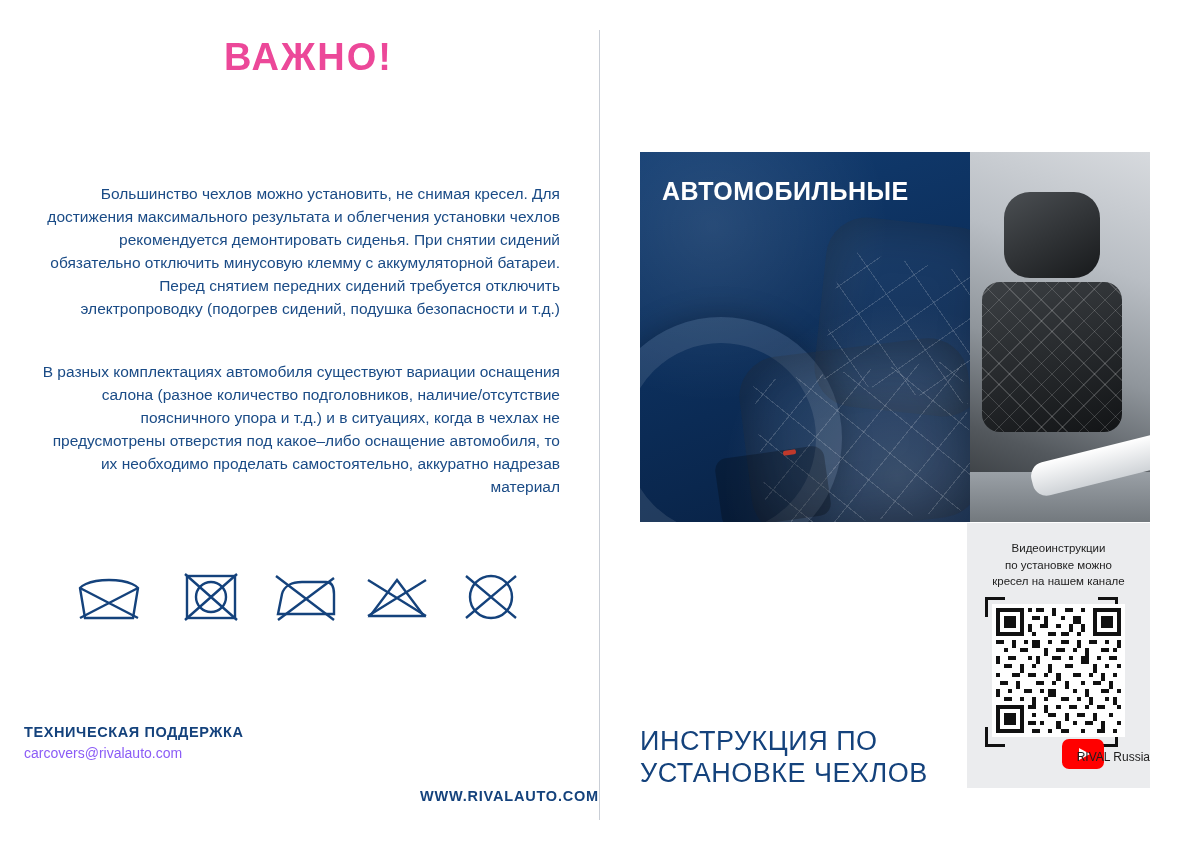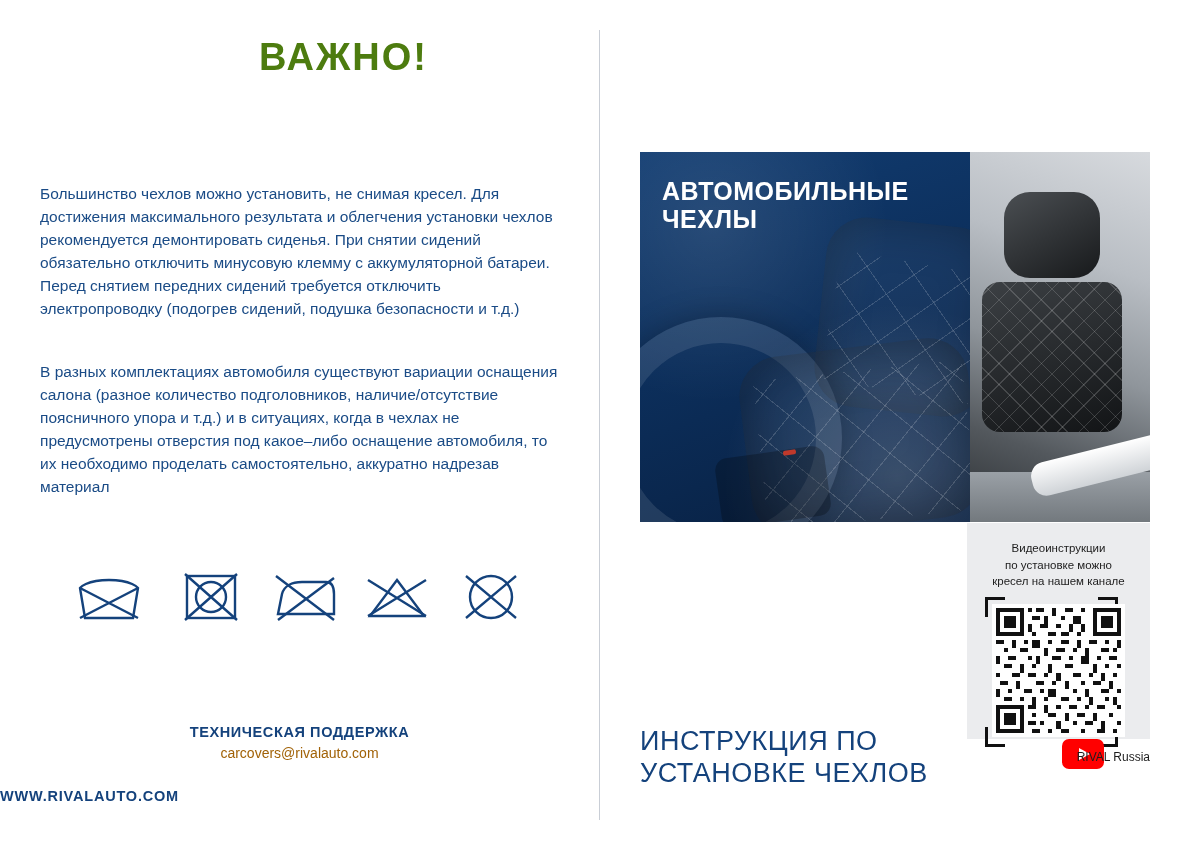--- a/index.html
+++ b/index.html
@@ -39,26 +39,25 @@
     width: 599px;
     height: 849px;
   }
   .important-title {
     position: absolute;
     left: 224px;
     top: 36px;
     font-size: 38px;
     font-weight: bold;
     letter-spacing: 2px;
-    color: #4d7c0f;
-    margin-left: 35px;
+    color: #ec4899;
   }
   .para {
     position: absolute;
-    text-align: left;
+    text-align: right;
     color: #1a4b86;
     font-size: 15.5px;
     line-height: 1.48;
     width: 520px;
     left: 40px;
   }
   .para1 { top: 183px; }
   .para2 { top: 361px; }
 
   
@@ -73,39 +72,39 @@
     position: absolute;
     top: 0;
   }
   .symbol svg { display: block; }
 
   .support-block {
     position: absolute;
     left: 0;
     top: 724px;
     width: 599px;
-    text-align: center;
+    padding-left: 24px;
   }
   .support-title {
     font-size: 14.5px;
     font-weight: bold;
     letter-spacing: 0.6px;
     color: #14427c;
   }
   .support-email {
     margin-top: 5px;
     font-size: 14px;
-    color: #a16207;
+    color: #8b5cf6;
   }
   .site-url {
     position: absolute;
     left: 0;
     top: 788px;
     width: 599px;
-    text-align: left;
+    text-align: right;
     font-size: 14.5px;
     font-weight: bold;
     letter-spacing: 0.8px;
     color: #14427c;
   }
 
   
   .right-panel {
     position: absolute;
     left: 599px;
@@ -230,21 +229,21 @@
     width: 210px; height: 60px;
     background: linear-gradient(180deg, #9aa0a6, #6b7176);
   }
 
   
   .video-card {
     position: absolute;
     left: 368px;
     top: 523px;
     width: 183px;
-    height: 216px;
+    height: 265px;
     background: #ebecee;
   }
   .video-text {
     position: absolute;
     left: 0; top: 17px;
     width: 183px;
     text-align: center;
     font-size: 11.5px;
     line-height: 1.45;
     color: #1c1c1c;
@@ -382,21 +381,20 @@
       <div class="hero-left">
         <div class="wheel"></div>
         <div class="seat-shape seat2"></div>
         <div class="seat-shape seat1"></div>
         <div class="quilt b"></div>
         <div class="quilt a"></div>
         <div class="console"></div>
         <div class="red-dot"></div>
         <div class="hero-title">
           <div>АВТОМОБИЛЬНЫЕ</div>
-          <div>ЧЕХЛЫ</div>
         </div>
       </div>
       <div class="hero-right">
         <div class="hr-headrest"></div>
         <div class="hr-seat"></div>
         <div class="hr-floor"></div>
         <div class="hr-sill"></div>
       </div>
     </div>
 

